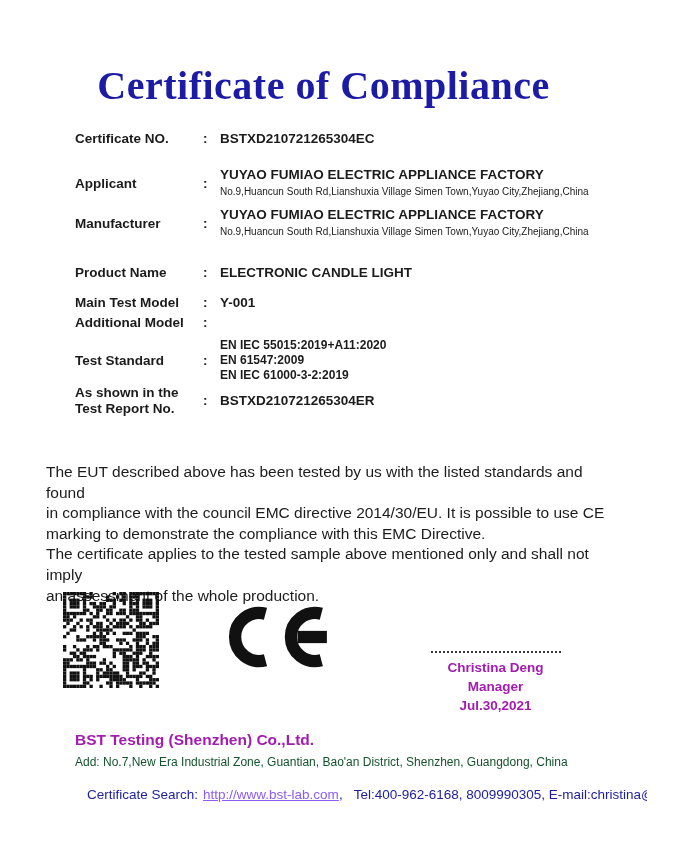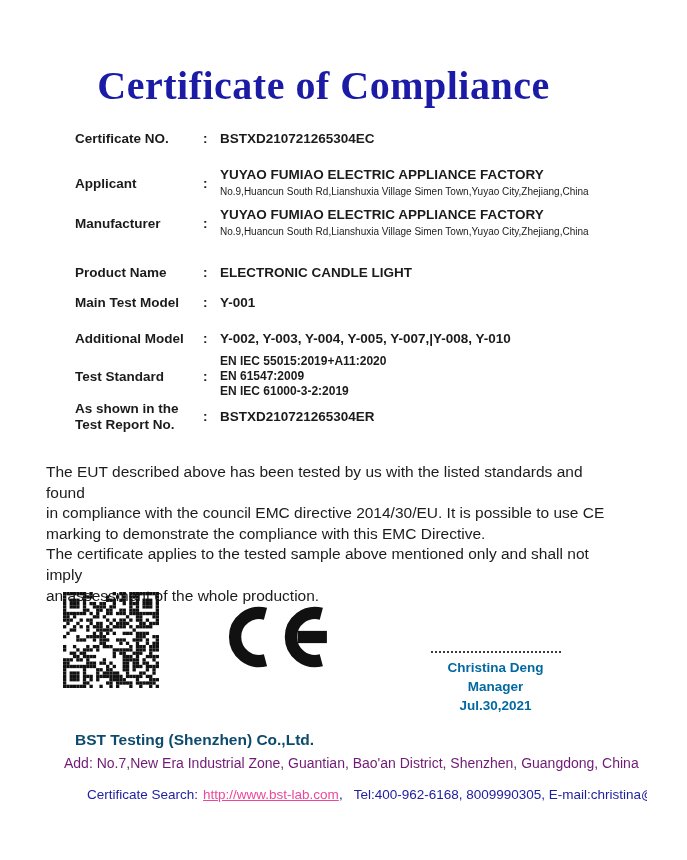--- a/index.html
+++ b/index.html
@@ -26,46 +26,46 @@
   .lbl{
     width:128px;flex:0 0 128px;
     font-weight:bold;font-size:13.5px;line-height:16px;
     white-space:pre-line;
   }
   .colon{width:17px;flex:0 0 17px;font-weight:bold;font-size:13.5px;line-height:16px;}
   .val{flex:1;font-weight:bold;font-size:13.5px;line-height:16px;}
   .val .addr{font-weight:normal;font-size:10px;line-height:18px;}
   .std-line{font-weight:bold;font-size:12px;line-height:15px;}
   .mt20{margin-top:20px}.mt6{margin-top:6px}.mt10{margin-top:24px}
-  .mt14{margin-top:14px}.mt12{margin-top:20px}.mt7{margin-top:7px}.mt2{margin-top:2px}
+  .mt14{margin-top:14px}.mt12{margin-top:4px}.mt7{margin-top:7px}.mt2{margin-top:2px}
   
   .para{
     position:absolute;top:462px;left:46px;right:40px;
     font-size:15.5px;line-height:20.6px;color:#1c1c1c;
   }
   
   .qr{position:absolute;top:592px;left:63px;width:96px;height:96px;}
   .ce{position:absolute;top:604px;left:228px;}
   .sig{position:absolute;top:648px;left:408px;width:175px;text-align:center;}
   .sig-line{width:130px;margin:0 auto 5px auto;height:3px;border-bottom:2px dotted #3a3a3a;}
-  .sig-name,.sig-role,.sig-date{font-weight:bold;font-size:13.5px;line-height:19px;color:#0369a1;}
+  .sig-name,.sig-role,.sig-date{font-weight:bold;font-size:13.5px;line-height:19px;color:#a21caf;}
   
   .footer-company{
     position:absolute;top:731px;left:75px;
-    font-weight:bold;font-size:15.5px;color:#0c4a6e;
+    font-weight:bold;font-size:15.5px;color:#a21caf;
   }
   .footer-address{
-    position:absolute;top:755px;left:64px;
-    font-size:14px;color:#701a75;
+    position:absolute;top:755px;left:75px;
+    font-size:12px;color:#14532d;
   }
   .footer-search{
     position:absolute;top:772px;left:72px;
     font-size:13.5px;color:#2121a0;white-space:pre;
   }
-  .footer-search a{color:#ec4899;text-decoration:underline;margin-left:5px;}
+  .footer-search a{color:#8b5cf6;text-decoration:underline;margin-left:5px;}
 </style>
 </head>
 <body>
 
 <div class="page">
 
   <h1 class="title">Certificate of Compliance</h1>
 
   <div class="fields">
 
@@ -101,21 +101,20 @@
 
     <div class="row mt14">
       <div class="lbl">Main Test Model</div>
       <div class="colon">:</div>
       <div class="val">Y-001</div>
     </div>
 
     <div class="row mt12">
       <div class="lbl">Additional Model</div>
       <div class="colon">:</div>
-      <div class="val">Y-002, Y-003, Y-004, Y-005, Y-007,|Y-008, Y-010</div>
     </div>
 
     <div class="row center mt7">
       <div class="lbl">Test Standard</div>
       <div class="colon">:</div>
       <div class="val">
         <div class="std-line">EN IEC 55015:2019+A11:2020</div>
         <div class="std-line">EN 61547:2009</div>
         <div class="std-line">EN IEC 61000-3-2:2019</div>
       </div>

